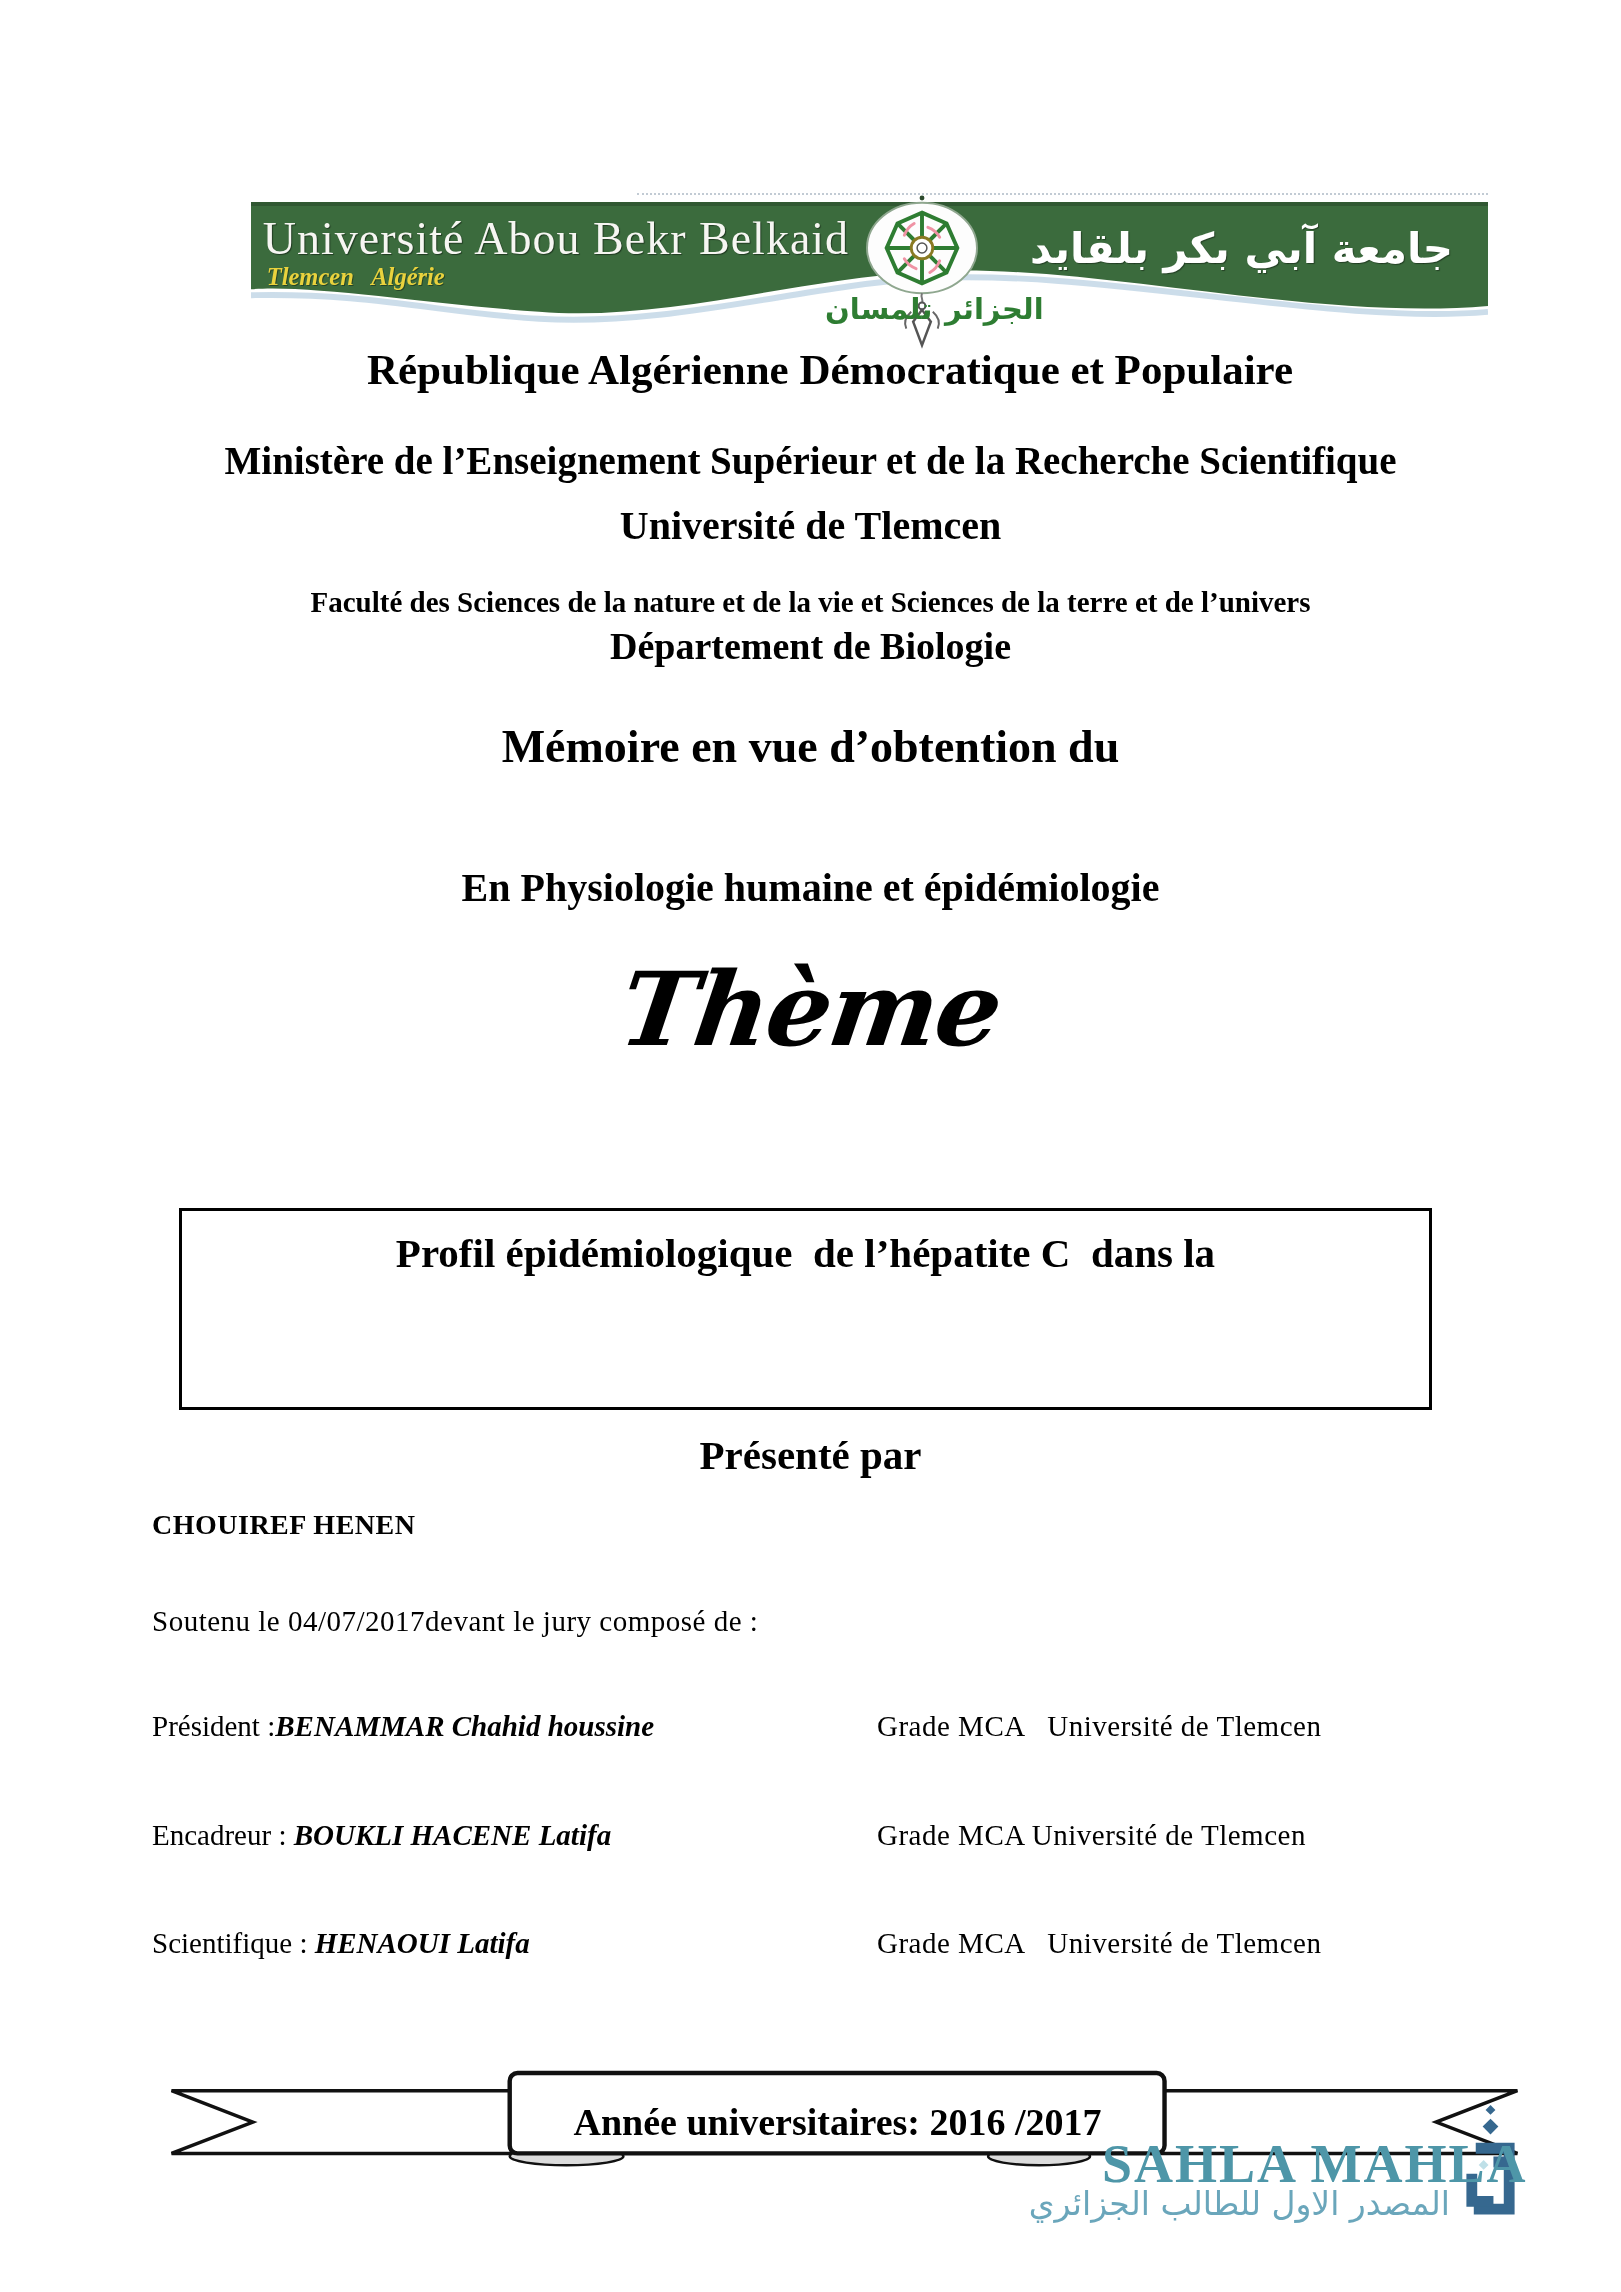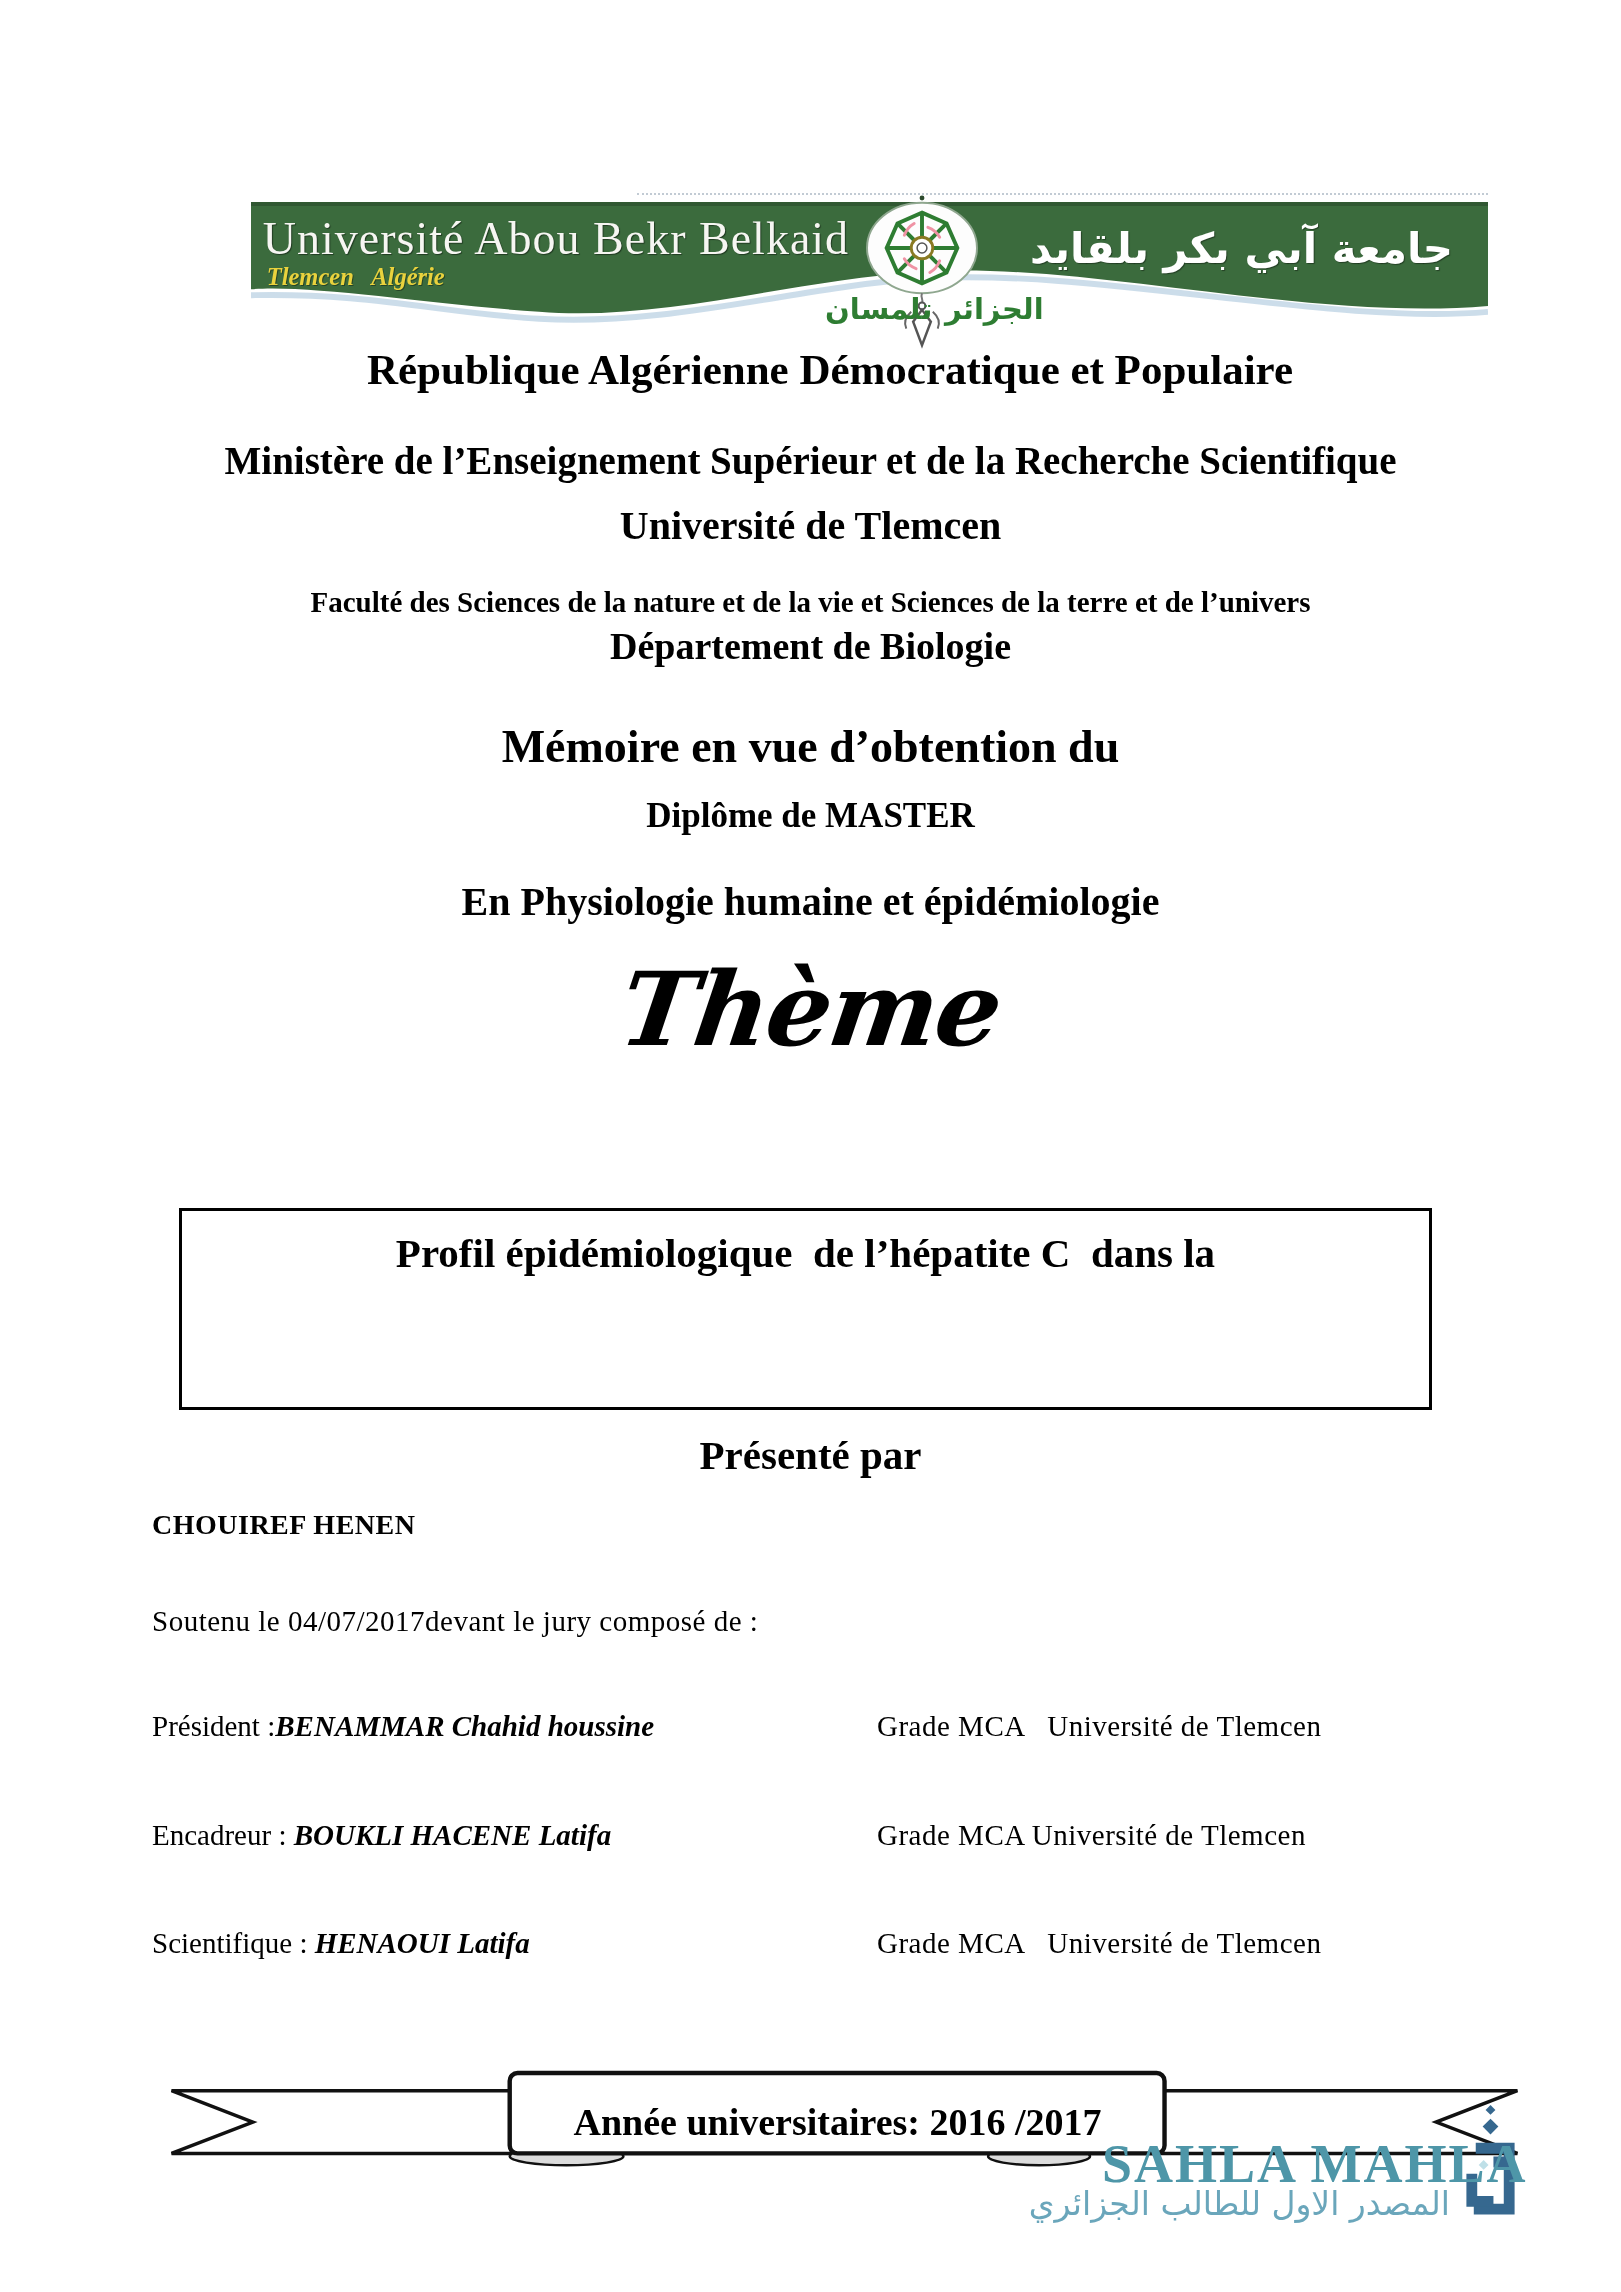--- a/index.html
+++ b/index.html
@@ -39,21 +39,21 @@
 
   
   .h{font-weight:bold;}
   .h-republique{top:345px;font-size:43px;padding-left:39px;}
   .h-ministere{top:438px;font-size:39px;}
   .h-universite{top:502px;font-size:40px;}
   .h-faculte{top:586px;font-size:29px;}
   .h-departement{top:624px;font-size:38px;}
   .h-memoire{top:720px;font-size:46px;}
   .h-diplome{top:796px;font-size:35px;}
-  .h-physio{top:864px;font-size:40px;margin-top:14px;}
+  .h-physio{top:864px;font-size:40px;}
   .h-theme{
     top:949px;font-size:102px;font-style:italic;font-weight:bold;
     font-family:"DejaVu Serif",serif;transform:skewX(-8deg);letter-spacing:-2px;
   }
 
   
   .title-box{
     left:179px;top:1208px;width:1253px;height:202px;border:3.9px solid #000;
     box-sizing:border-box;text-align:center;
   }
@@ -151,21 +151,20 @@
     <div class="banner-caption-city">تلمسان</div>
     <div class="banner-caption-country">الجزائر</div>
   </div>
 
   <div class="abs center h h-republique">République Algérienne Démocratique et Populaire</div>
   <div class="abs center h h-ministere">Ministère de l’Enseignement Supérieur et de la Recherche Scientifique</div>
   <div class="abs center h h-universite">Université de Tlemcen</div>
   <div class="abs center h h-faculte">Faculté des Sciences de la nature et de la vie et Sciences de la terre et de l’univers</div>
   <div class="abs center h h-departement">Département de Biologie</div>
   <div class="abs center h h-memoire">Mémoire en vue d’obtention du</div>
-  <div class="abs center h h-diplome">Diplôme de MASTER</div>
   <div class="abs center h h-physio">En Physiologie humaine et épidémiologie</div>
   <div class="abs center h-theme">Thème</div>
 
   <div class="abs title-box">
     <div class="title-line title-line1">Profil épidémiologique  de l’hépatite C  dans la</div>
   </div>
 
   <div class="abs center h h-presente">Présenté par</div>
   <div class="abs candidate">CHOUIREF HENEN</div>
   <div class="abs soutenu">Soutenu le 04/07/2017devant le jury composé de :</div>

